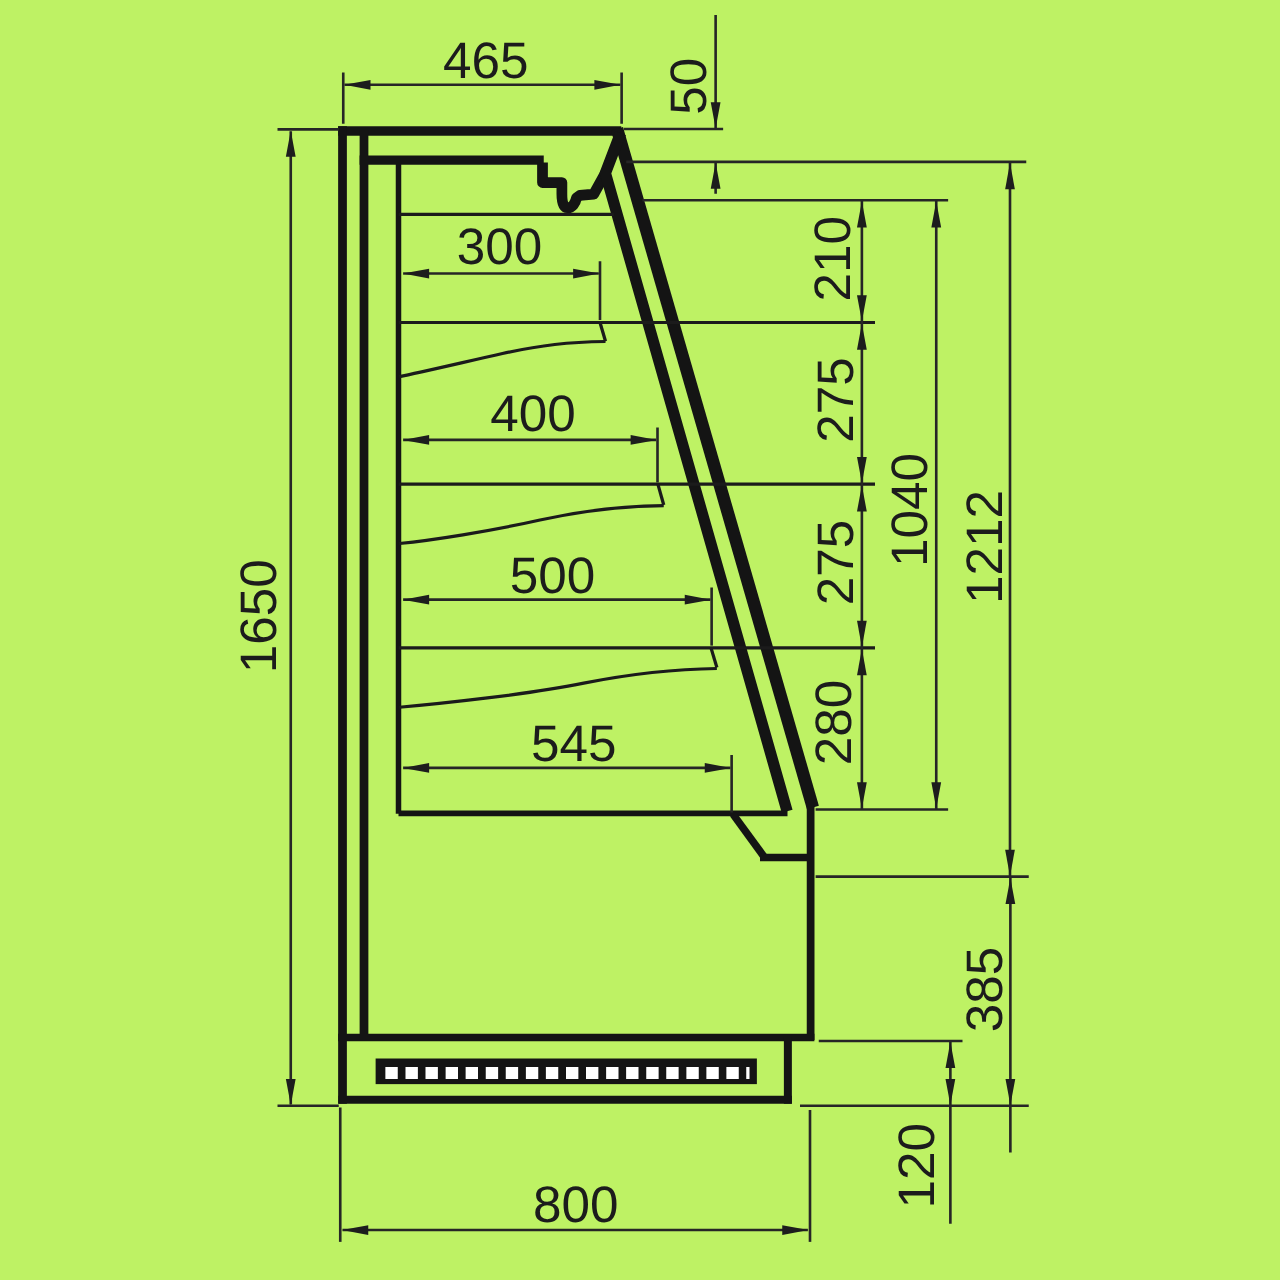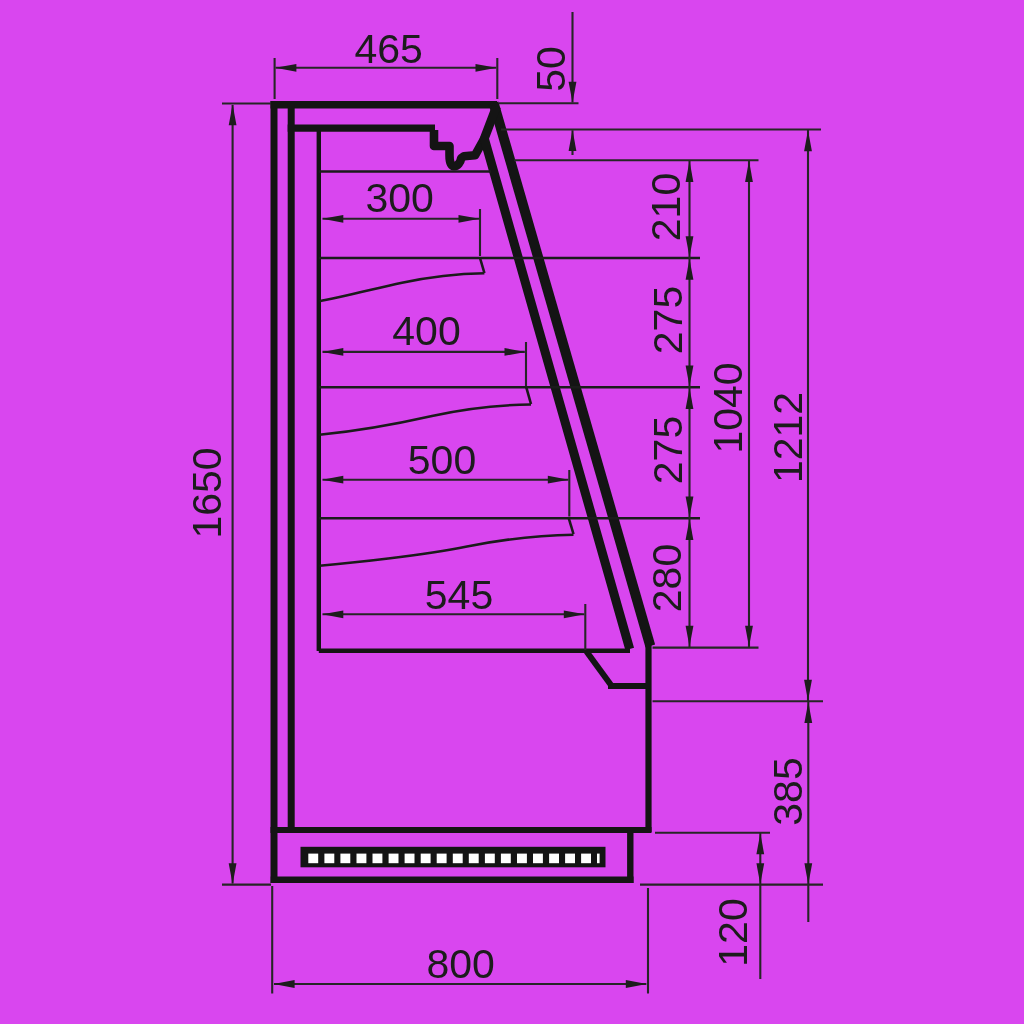--- a/index.html
+++ b/index.html
@@ -1,16 +1,16 @@
 <!DOCTYPE html>
 <html><head>
 <meta charset="utf-8">
 <style>
   html,body{margin:0;padding:0;background:#fff;}
-  .wrap{width:1024px;height:1024px;position:relative;background:#d946ef;}
+  .wrap{width:1024px;height:1024px;position:relative;background:#bef264;}
   svg{display:block;}
   text{font-family:"Liberation Sans",sans-serif;font-size:41px;fill:#1c1c1c;}
 </style>
 </head>
 <body>
 <div class="wrap">
 <svg width="1024" height="1024" viewBox="0 0 1024 1024">
 <g fill="none" stroke-linecap="butt">
 
 <line x1="270.5" y1="104.8" x2="497" y2="104.8" stroke="#141414" stroke-width="7.5"></line>

